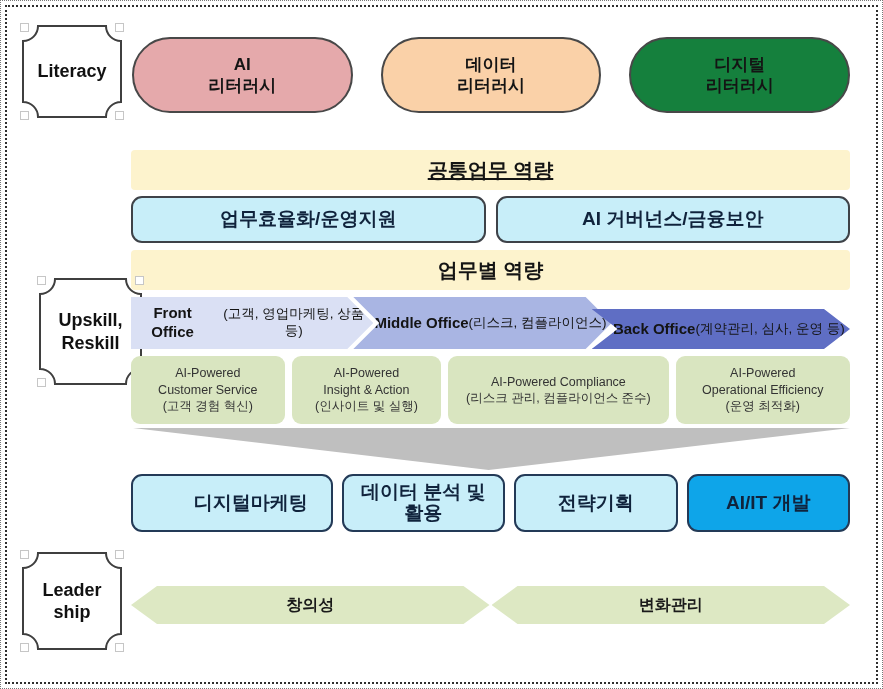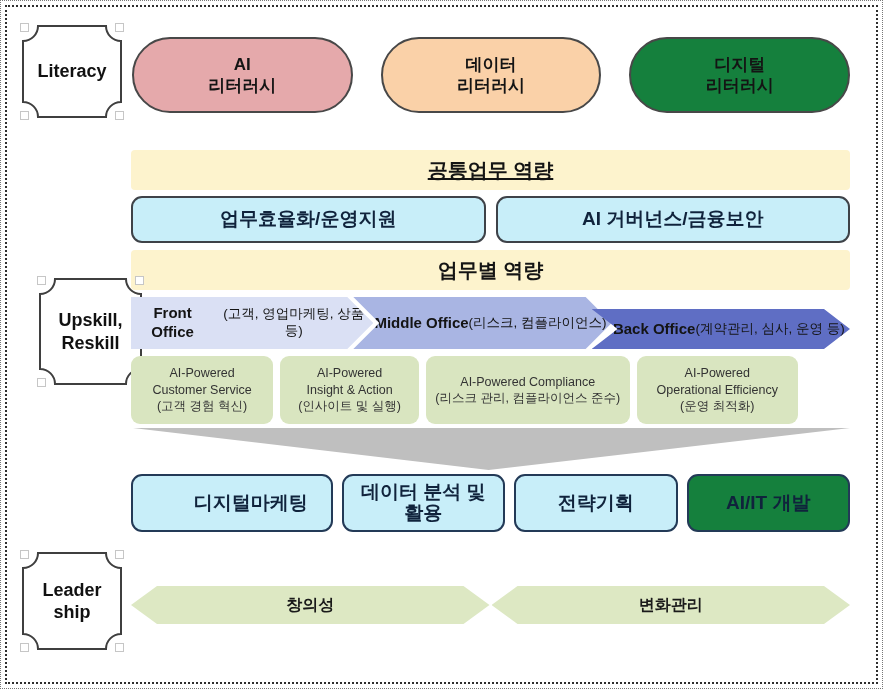--- a/index.html
+++ b/index.html
@@ -134,21 +134,21 @@
     <div class="arrow arrow-next" style="background: rgb(169, 181, 227);">
       <span class="t">Middle Office</span>
       <span class="s">(리스크, 컴플라이언스)</span>
     </div>
     <div class="arrow arrow-next" style="background: rgb(95, 110, 196); margin-top: 12px;">
       <span class="t">Back Office</span>
       <span class="s">(계약관리, 심사, 운영 등)</span>
     </div>
   </div>
 
-  <div class="row" style="left:131px; top:356px; width:667px; height:68px; gap:7px;">
+  <div class="row" style="left:131px; top:356px; width:719px; height:68px; gap:7px;">
     <div class="cap cap-1" style="background: rgb(217, 229, 192);">
       <span class="line">AI-Powered</span>
       <span class="line">Customer Service</span>
       <span class="line">(고객 경험 혁신)</span>
     </div>
     <div class="cap cap-2" style="background: rgb(217, 229, 192);">
       <span class="line">AI-Powered</span>
       <span class="line">Insight &amp; Action</span>
       <span class="line">(인사이트 및 실행)</span>
     </div>
@@ -168,21 +168,21 @@
   <div class="row cyan2" style="left:131px; top:474px; width:719px; height:58px; gap:9px;">
     <div class="cyanbox" style="background: rgb(200, 238, 249); padding-left: 44px;">
       <span>디지털마케팅</span>
     </div>
     <div class="cyanbox" style="background: rgb(200, 238, 249);">
       <span>데이터 분석 및 활용</span>
     </div>
     <div class="cyanbox" style="background: rgb(200, 238, 249);">
       <span>전략기획</span>
     </div>
-    <div class="cyanbox" style="background: #15803d;">
+    <div class="cyanbox" style="background: #0ea5e9;">
       <span>AI/IT 개발</span>
     </div>
   </div>
 
   <div class="plaque" style="left:22px; top:552px; width:100px; height:98px;">
     <span class="handle" style="left:-2px; top:-2px;"></span>
     <span class="handle" style="right:-2px; top:-2px;"></span>
     <span class="handle" style="left:-2px; bottom:-2px;"></span>
     <span class="handle" style="right:-2px; bottom:-2px;"></span>
     <svg viewBox="0 0 100 98" preserveAspectRatio="none">

